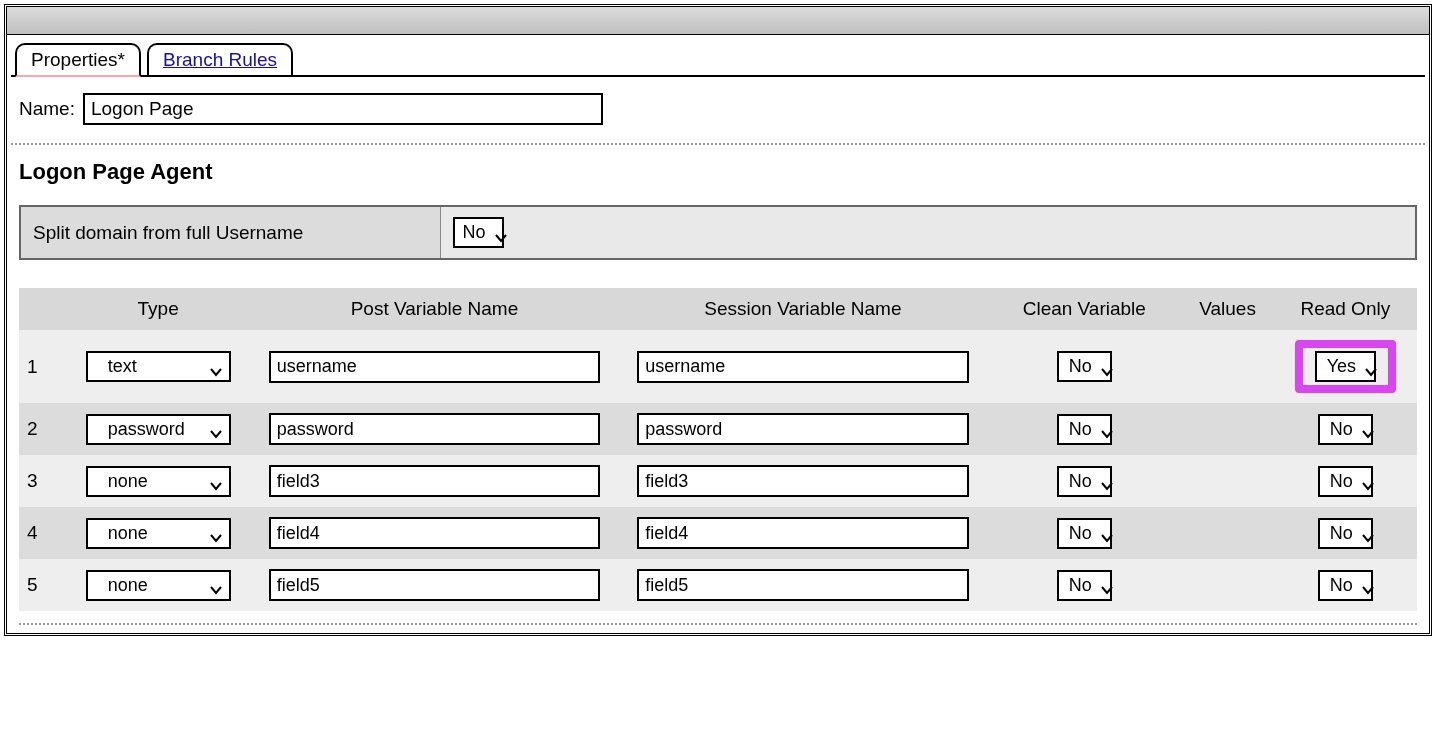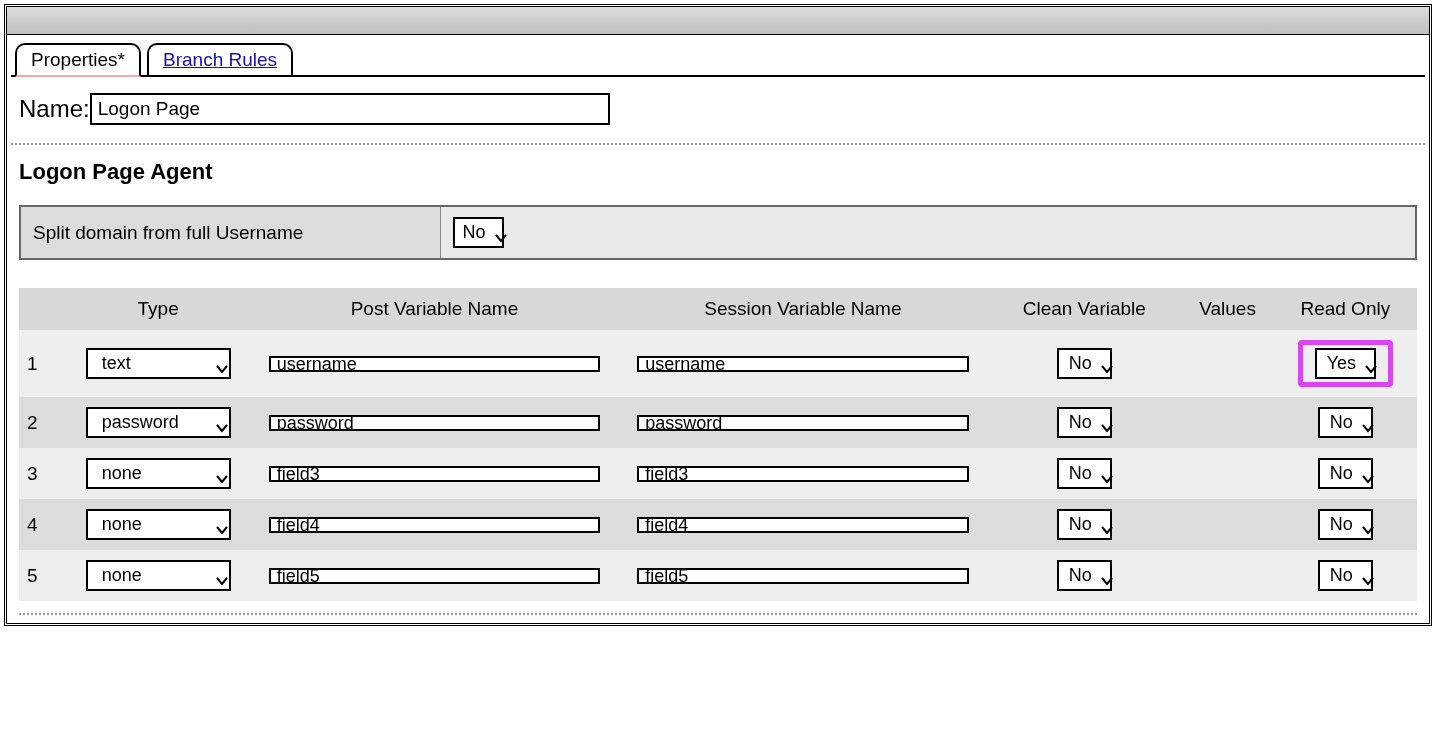--- a/index.html
+++ b/index.html
@@ -49,21 +49,21 @@
   }
   .tab.inactive a {
     color: #1a0dab;
   }
   .name-row {
     padding: 16px 8px 18px 8px;
     display: flex;
     align-items: center;
     border-bottom: 2px dotted #999;
   }
-  .name-row label { font-size: 24px;}
+  .name-row label { margin-right: 8px; font-size: 19px;}
   .name-input {
     width: 520px;
     height: 32px;
     border: 2px solid #000;
     font-size: 19px;
     padding: 2px 6px;
     font-family: inherit;
   }
   .section-title {
     font-weight: bold;
@@ -127,51 +127,51 @@
   .grid th.num-col { width: 30px; }
   .grid th.narrow { width: 30px; background:#d8d8d8;}
   .grid td.num-cell {
     width: 30px;
     text-align: center;
   }
   .grid tbody tr:nth-child(odd) td { background: #eeeeee; }
   .grid tbody tr:nth-child(even) td { background: #dcdcdc; }
   .txt-input {
     width: 94%;
-    height: 16px;
+    height: 32px;
     border: 2px solid #000;
     font-size: 18px;
     padding: 2px 6px;
     text-align: left;
     font-family: inherit;
   }
   .type-select {
     display:inline-flex;
     align-items:center;
     justify-content:space-between;
     border:2px solid #000;
     background:#fff;
     width: 145px;
-    padding: 3px 14px;
+    padding: 3px 20px;
     font-size:18px;
     cursor:pointer;
   }
   .small-select {
     display:inline-flex;
     align-items:center;
     justify-content:center;
     border:2px solid #000;
     background:#fff;
     padding: 3px 10px;
     font-size:18px;
     cursor:pointer;
   }
   .small-select .chev { margin-left:8px;}
   .highlight-box {
-    border: 5px solid #d946ef;
+    border: 8px solid #d946ef;
     border-radius: 4px;
     padding: 3px 12px;
     display: inline-block;
   }
   col.c-num { width: 24px; }
   col.c-gap { width: 22px; }
   col.c-type { width: 180px; }
   col.c-post { width: 360px; }
   col.c-sess { width: 360px; }
   col.c-clean { width: 190px; }

